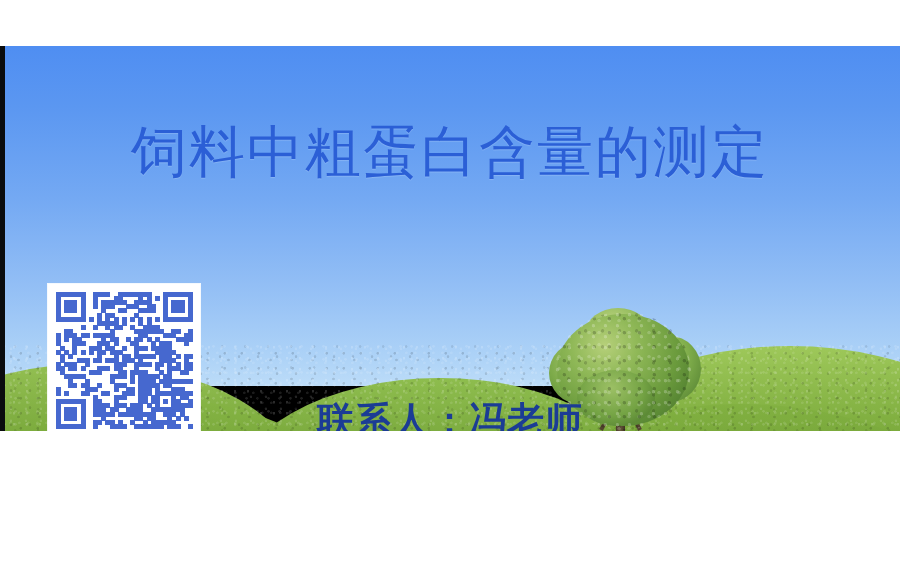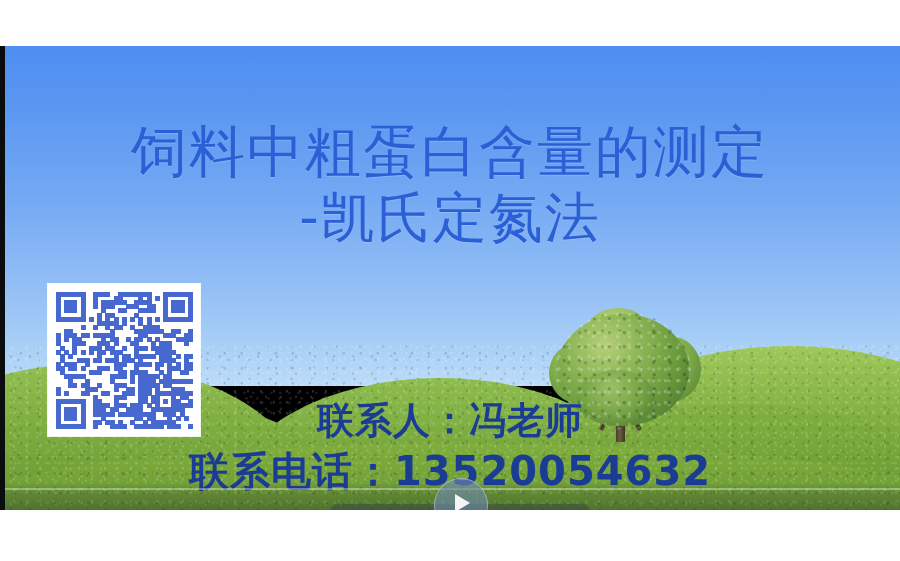--- a/index.html
+++ b/index.html
@@ -11,21 +11,21 @@
     width: 900px;
     height: 561px;
     font-family: "Liberation Sans", "DejaVu Sans", sans-serif;
     overflow: hidden;
   }
 
   
   #page {
     position: relative;
     width: 900px;
-    height: 561px;
+    height: 431px;
     background: #5eead4;
     overflow: hidden;
   }
 
   
   #video-player {
     position: absolute;
     left: 0;
     top: 46px;
     width: 900px;
@@ -339,21 +339,20 @@
       <div class="canopy c2"></div>
       <div class="canopy c3"></div>
       <div class="canopy c4"></div>
       <div class="canopy c1"></div>
       <div class="canopy c5"></div>
       <div class="leaf-texture"></div>
     </div>
 
     <div class="title-block">
       <div class="title-line1" style="color: rgb(43, 95, 214);">饲料中粗蛋白含量的测定</div>
-      <div class="title-line2" style="color: rgb(43, 95, 214);">-凯氏定氮法</div>
     </div>
 
     <div class="qr-card">
       <div class="qr-canvas" id="qr-canvas">
           <div class="mod" style="left: 0px; top: 0px; width: 5px; height: 5px; background: rgb(70, 104, 207);"></div>
           <div class="mod" style="left: 4.12px; top: 0px; width: 5px; height: 5px; background: rgb(70, 104, 207);"></div>
           <div class="mod" style="left: 8.24px; top: 0px; width: 5px; height: 5px; background: rgb(70, 104, 207);"></div>
           <div class="mod" style="left: 12.36px; top: 0px; width: 5px; height: 5px; background: rgb(70, 104, 207);"></div>
           <div class="mod" style="left: 16.48px; top: 0px; width: 5px; height: 5px; background: rgb(70, 104, 207);"></div>
           <div class="mod" style="left: 20.61px; top: 0px; width: 5px; height: 5px; background: rgb(70, 104, 207);"></div>

